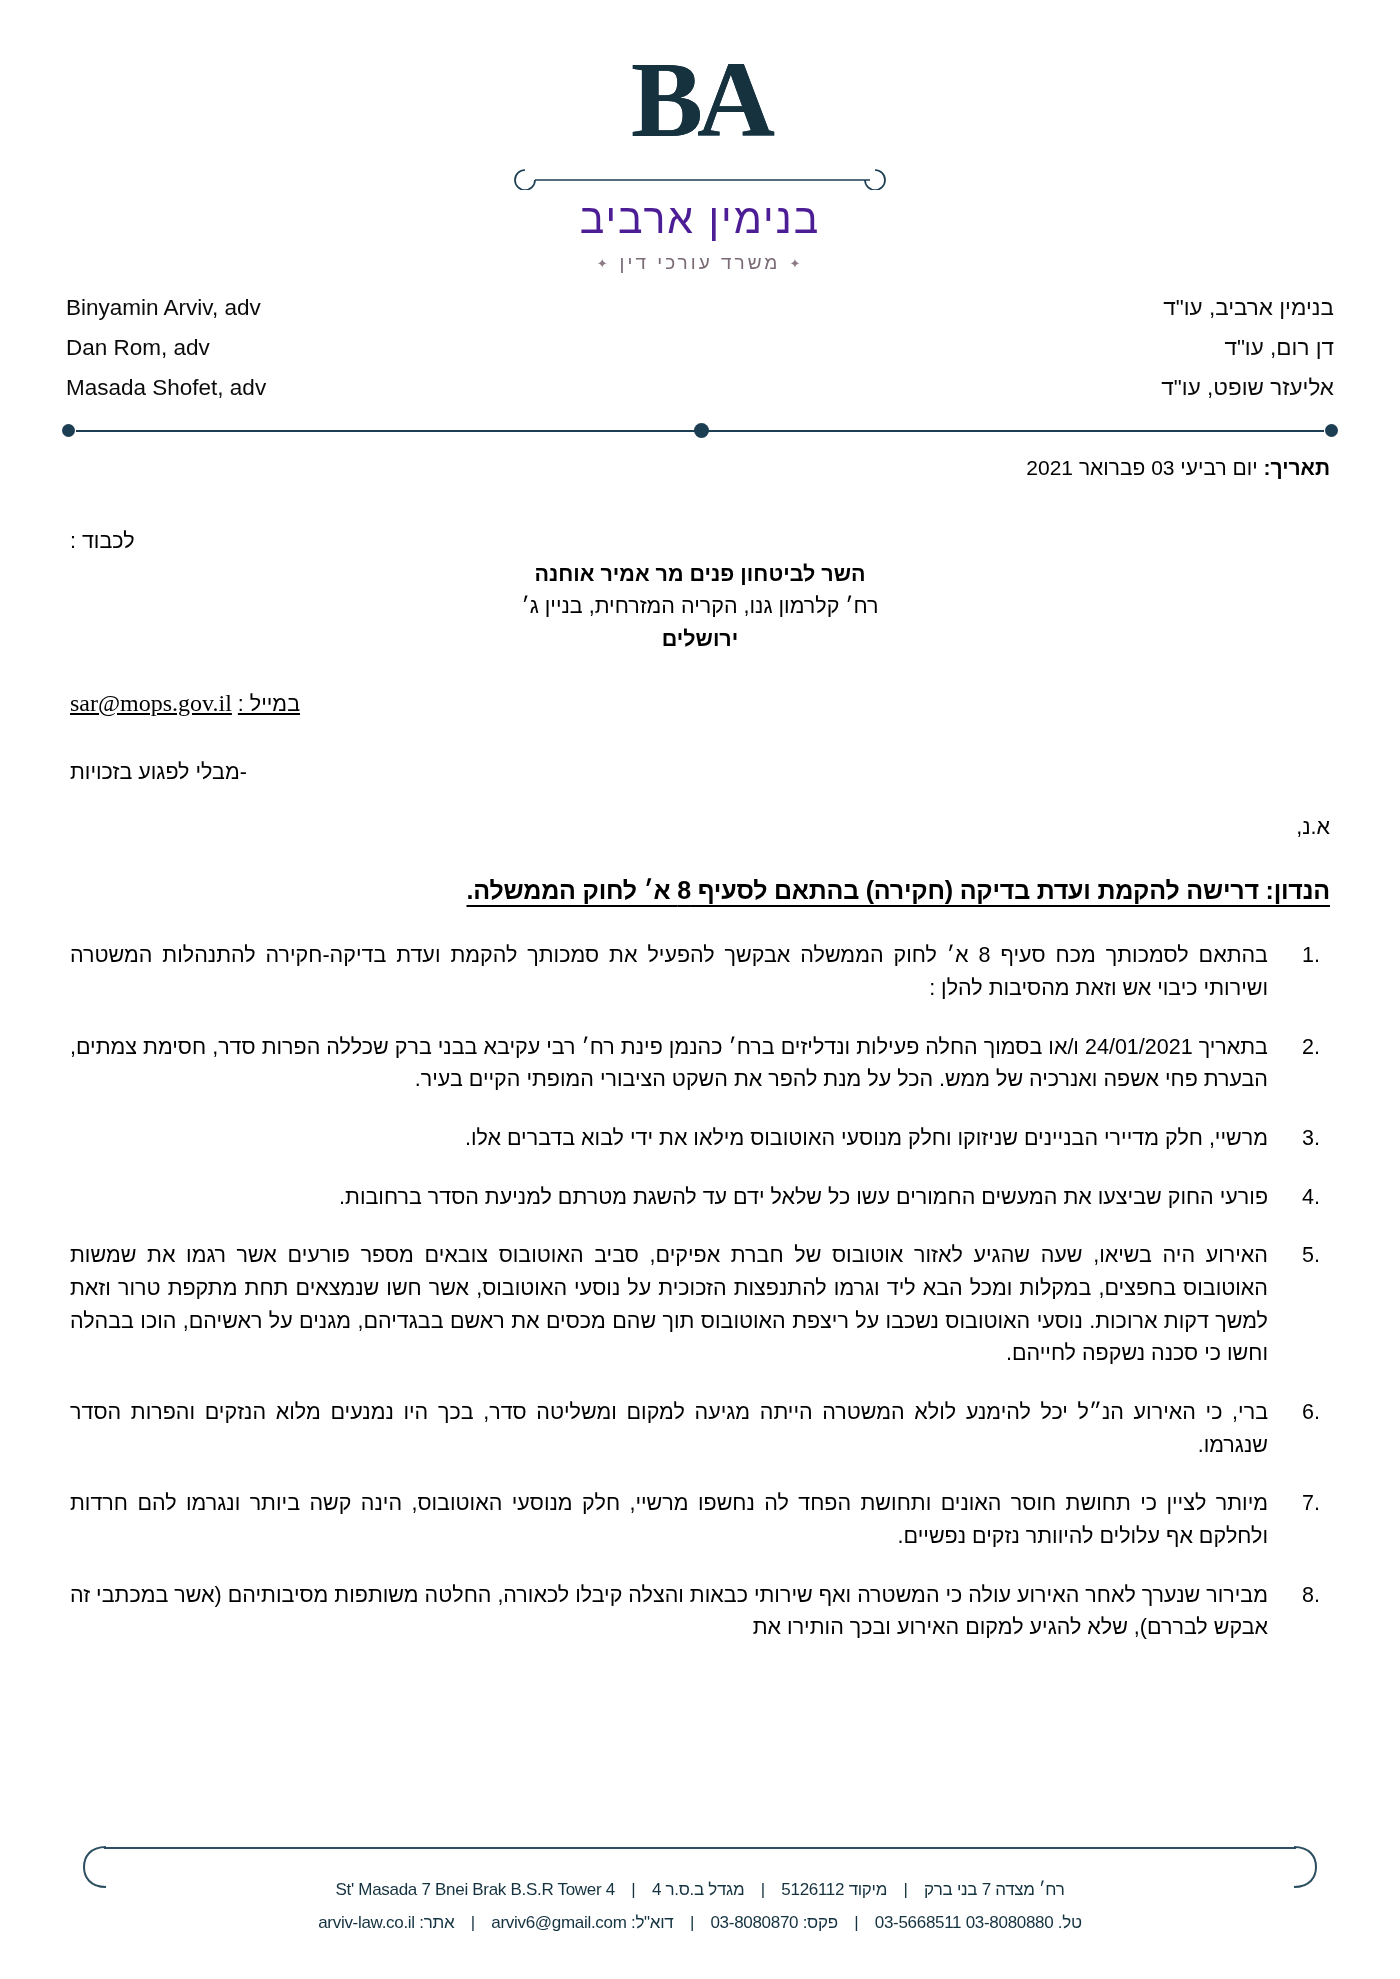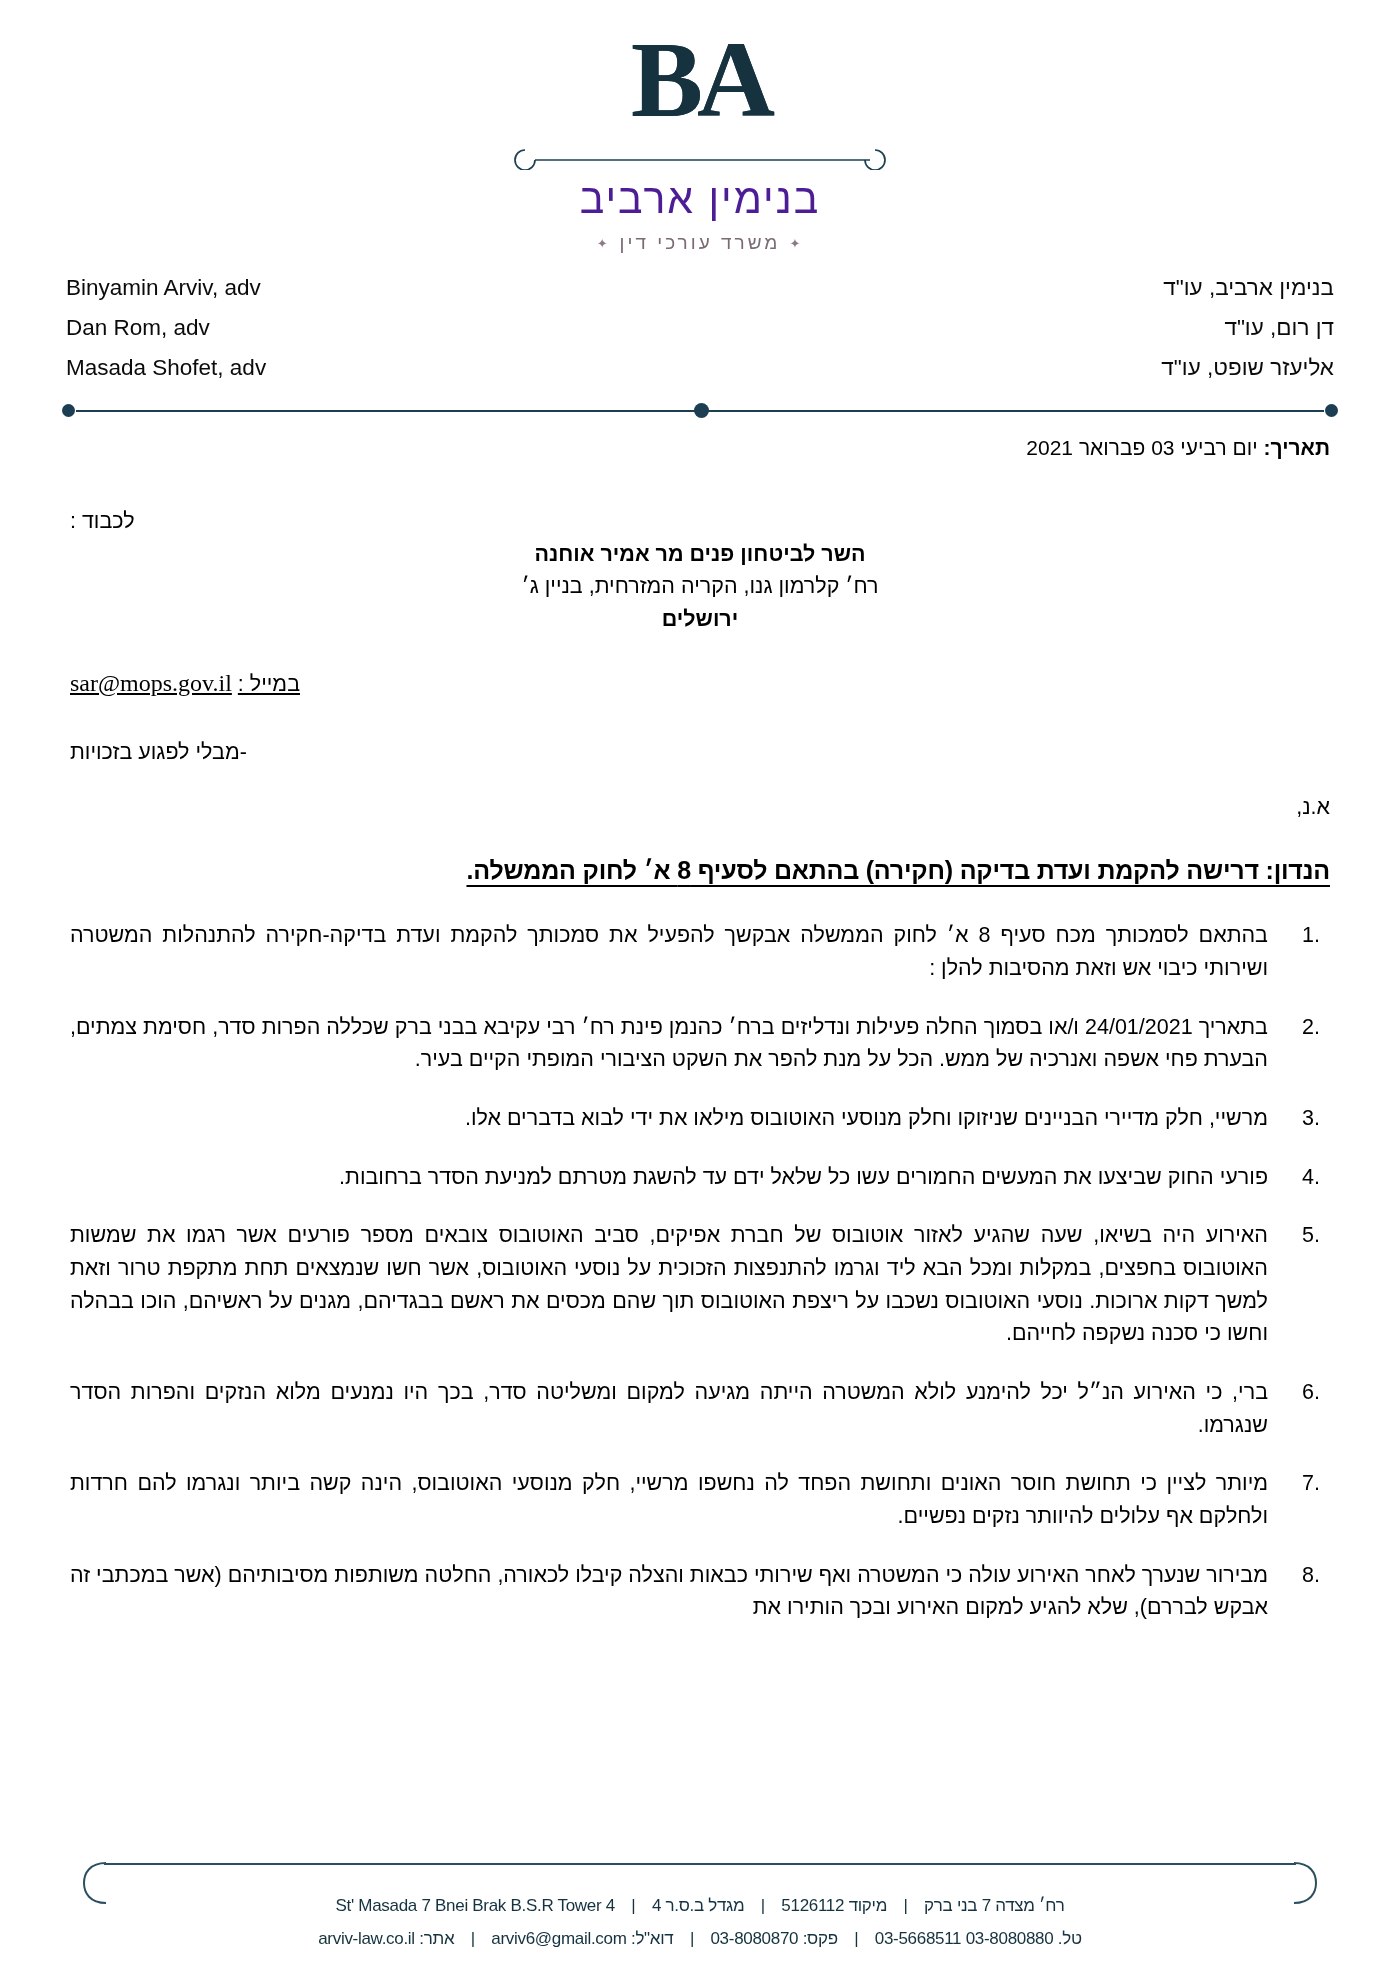--- a/index.html
+++ b/index.html
@@ -16,21 +16,21 @@
     font-family: "Liberation Sans", "DejaVu Sans", sans-serif;
     color: #000000;
     box-sizing: border-box;
     overflow: hidden;
   }
 
   
   .letterhead {
     position: relative;
     width: 100%;
-    padding-top: 26px;
+    padding-top: 46px;
     text-align: center;
   }
   .logo-wrap {
     position: relative;
     display: inline-block;
     width: 430px;
   }
   .logo-mark {
     font-family: "Liberation Serif", "DejaVu Serif", serif;
     font-size: 108px;
@@ -209,21 +209,21 @@
     width: 30px;
     text-align: right;
     direction: ltr;
     font-size: 21.5px;
   }
 
   
   .footer {
     position: absolute;
     left: 0; right: 0;
-    bottom: 24px;
+    bottom: 40px;
     padding: 0 82px;
   }
   .footer-rule {
     position: relative;
     height: 22px;
   }
   .footer-rule .fbar {
     position: absolute;
     top: 2px; left: 22px; right: 22px;
     height: 2px;

